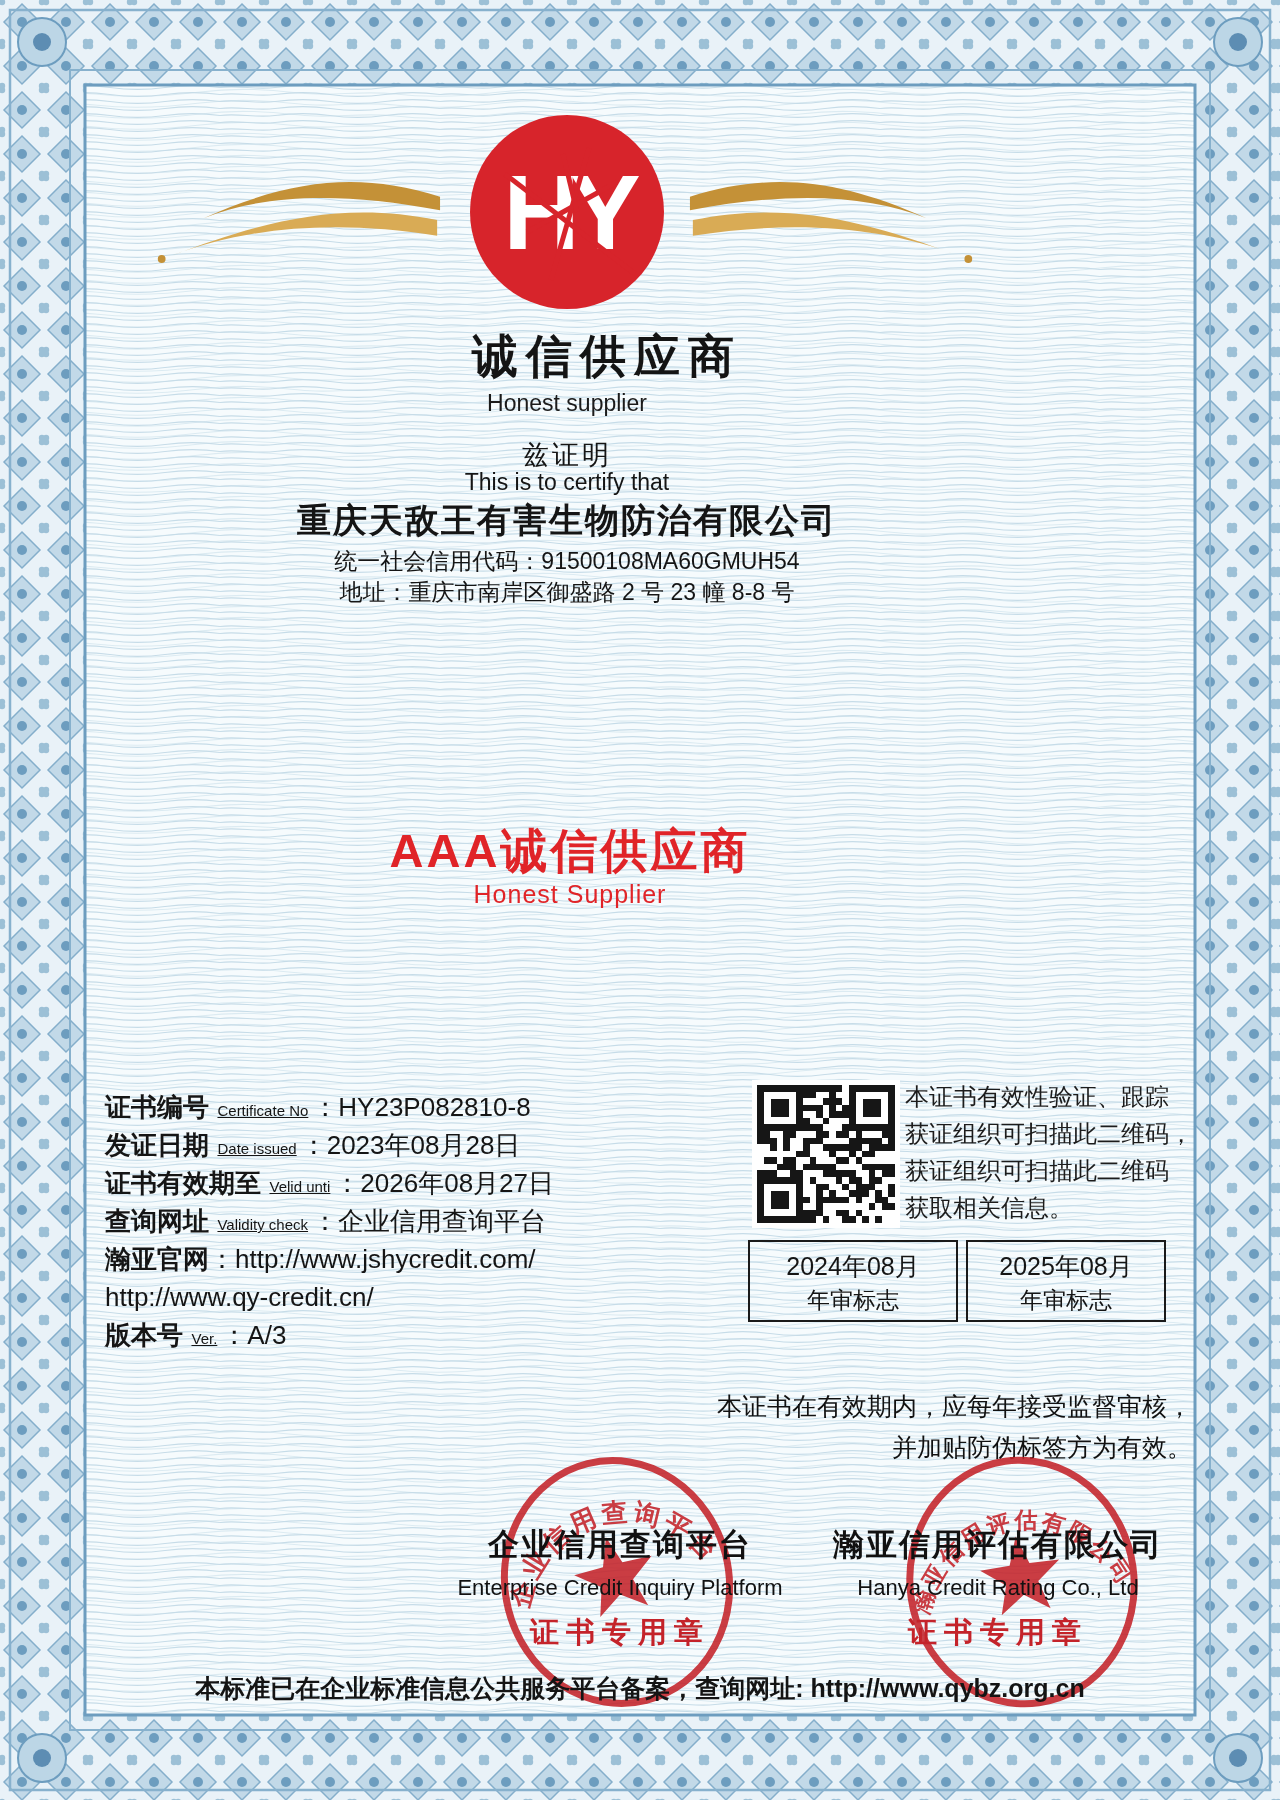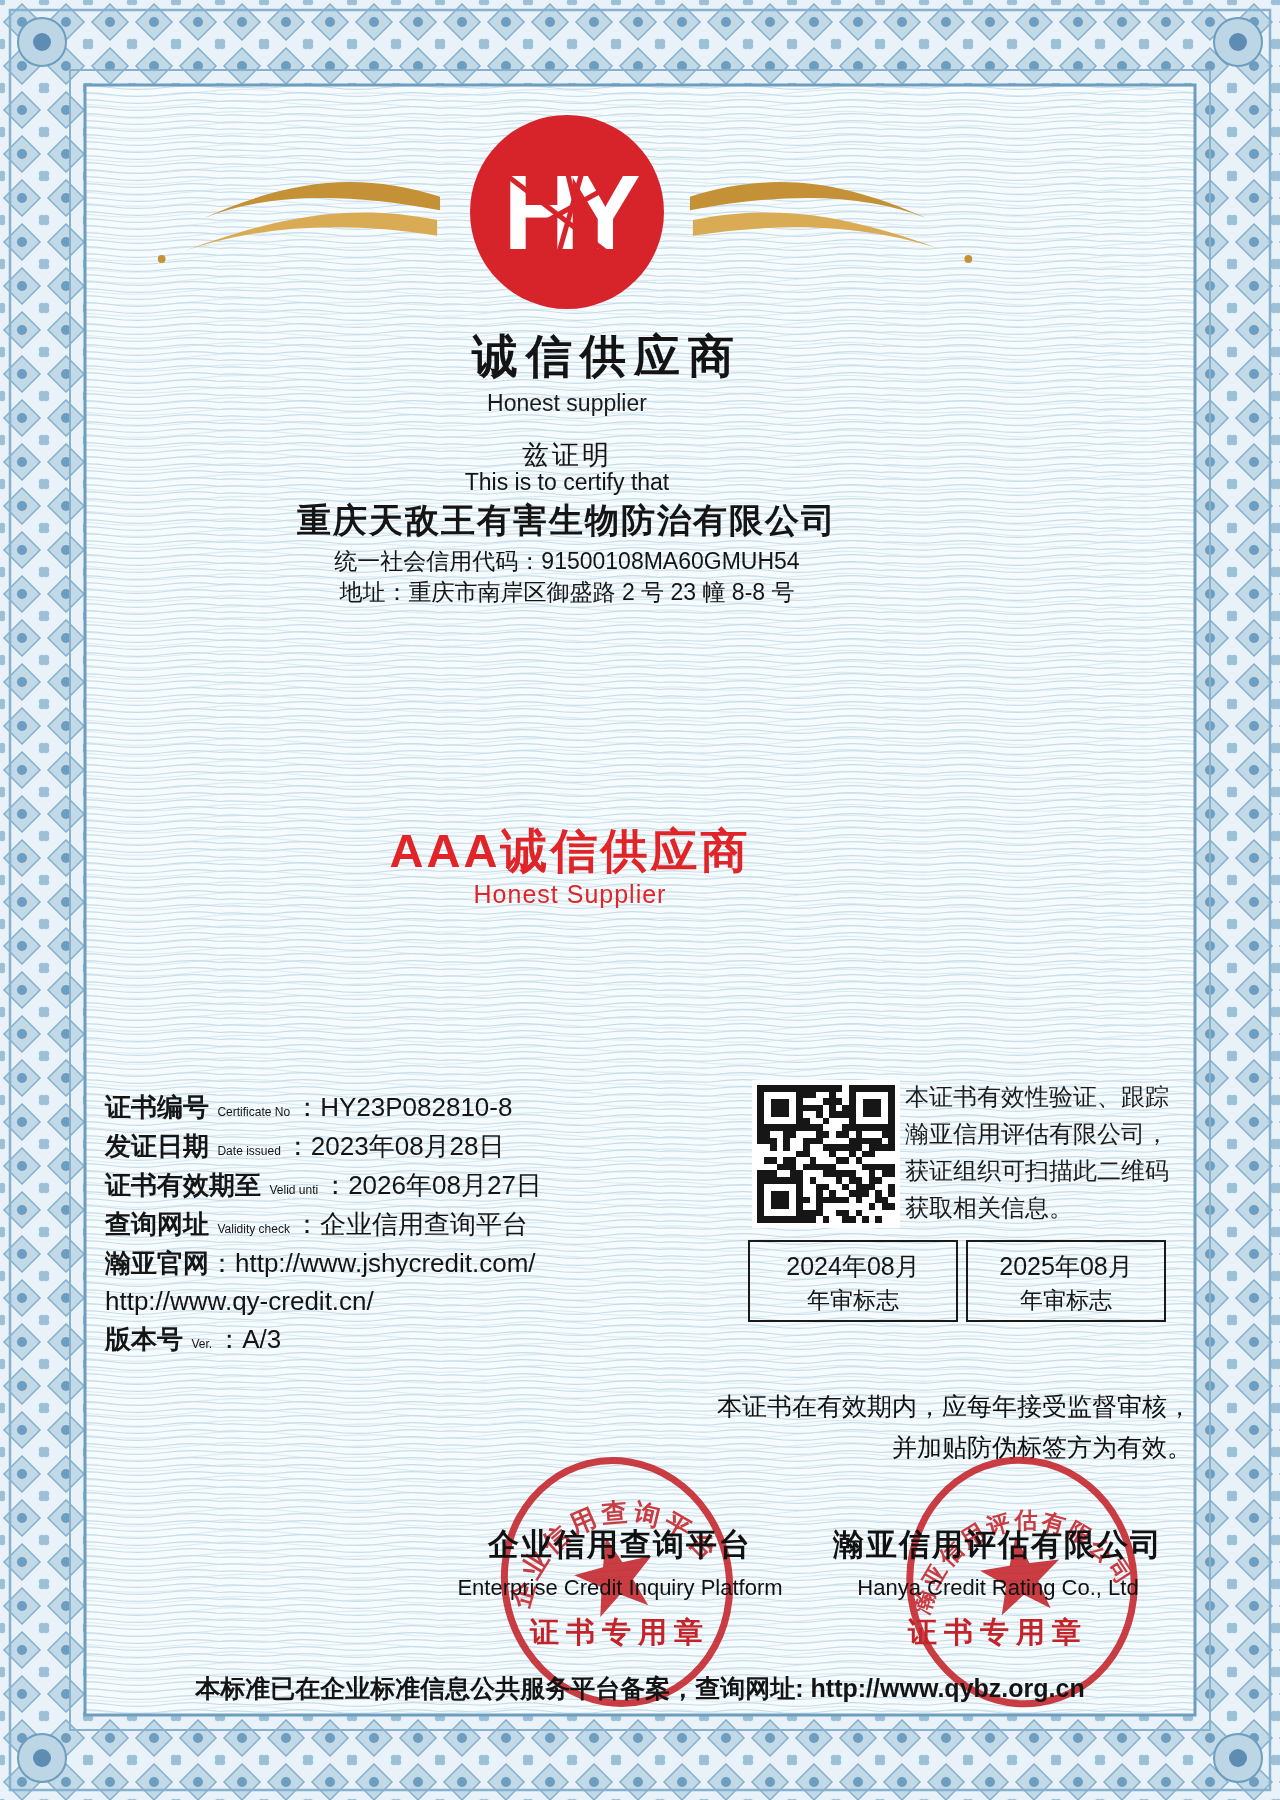--- a/index.html
+++ b/index.html
@@ -19,21 +19,21 @@
   #company{top:498px;left:0;width:1134px;font-size:34px;font-weight:700;letter-spacing:2px;}
   #credit-code{top:546px;left:0;width:1134px;font-size:23px;font-weight:500;}
   #address{top:577px;left:0;width:1134px;font-size:23px;font-weight:500;}
   #rating-cn{top:820px;left:0;width:1140px;font-size:47px;font-weight:700;letter-spacing:3px;color:#e02428;}
   #rating-en{top:880px;left:0;width:1140px;font-size:25px;letter-spacing:1px;color:#e02428;}
 
   
   #cert-info{top:1090px;left:105px;width:560px;}
   .ci-row{line-height:34px;white-space:nowrap;}
   .ci-cn{font-size:26px;font-weight:600;}
-  .ci-en{font-size:12px;font-weight:400;margin:0 4px;}
+  .ci-en{font-size:15px;font-weight:400;margin:0 4px;text-decoration:underline;}
   .ci-sep,.ci-val{font-size:26px;font-weight:500;}
 
   
   #qr{top:1080px;left:752px;width:148px;height:148px;background:#fff;}
   .qr-mods{position:absolute;inset:5px;display:grid;
            grid-template-rows:repeat(21,1fr);grid-template-columns:repeat(21,1fr);}
   .qr-mods i{background:#161616;display:block;}
   .qr-f{position:absolute;width:32px;height:32px;border:7px solid #161616;background:#fff;}
   .qr-f::after{content:"";position:absolute;left:7px;top:7px;width:18px;height:18px;background:#161616;}
   #qrf1{left:5px;top:5px;} #qrf2{right:5px;top:5px;} #qrf3{left:5px;bottom:5px;}
@@ -324,21 +324,21 @@
         <i style="grid-area: 21 / 17;"></i>
         <i style="grid-area: 21 / 19;"></i>
       </div>
     <div class="qr-f" id="qrf1"></div>
     <div class="qr-f" id="qrf2"></div>
     <div class="qr-f" id="qrf3"></div>
   </div>
 
   <div id="notice" class="abs">
     <div>本证书有效性验证、跟踪</div>
-    <div>瀚亚信用评估有限公司，</div>
+    <div>获证组织可扫描此二维码，</div>
     <div>获证组织可扫描此二维码</div>
     <div>获取相关信息。</div>
   </div>
 
   <div id="audit1" class="abs audit-box">
     <div class="audit-l1">2024年08月</div>
     <div class="audit-l2">年审标志</div>
   </div>
   <div id="audit2" class="abs audit-box">
     <div class="audit-l1">2025年08月</div>

